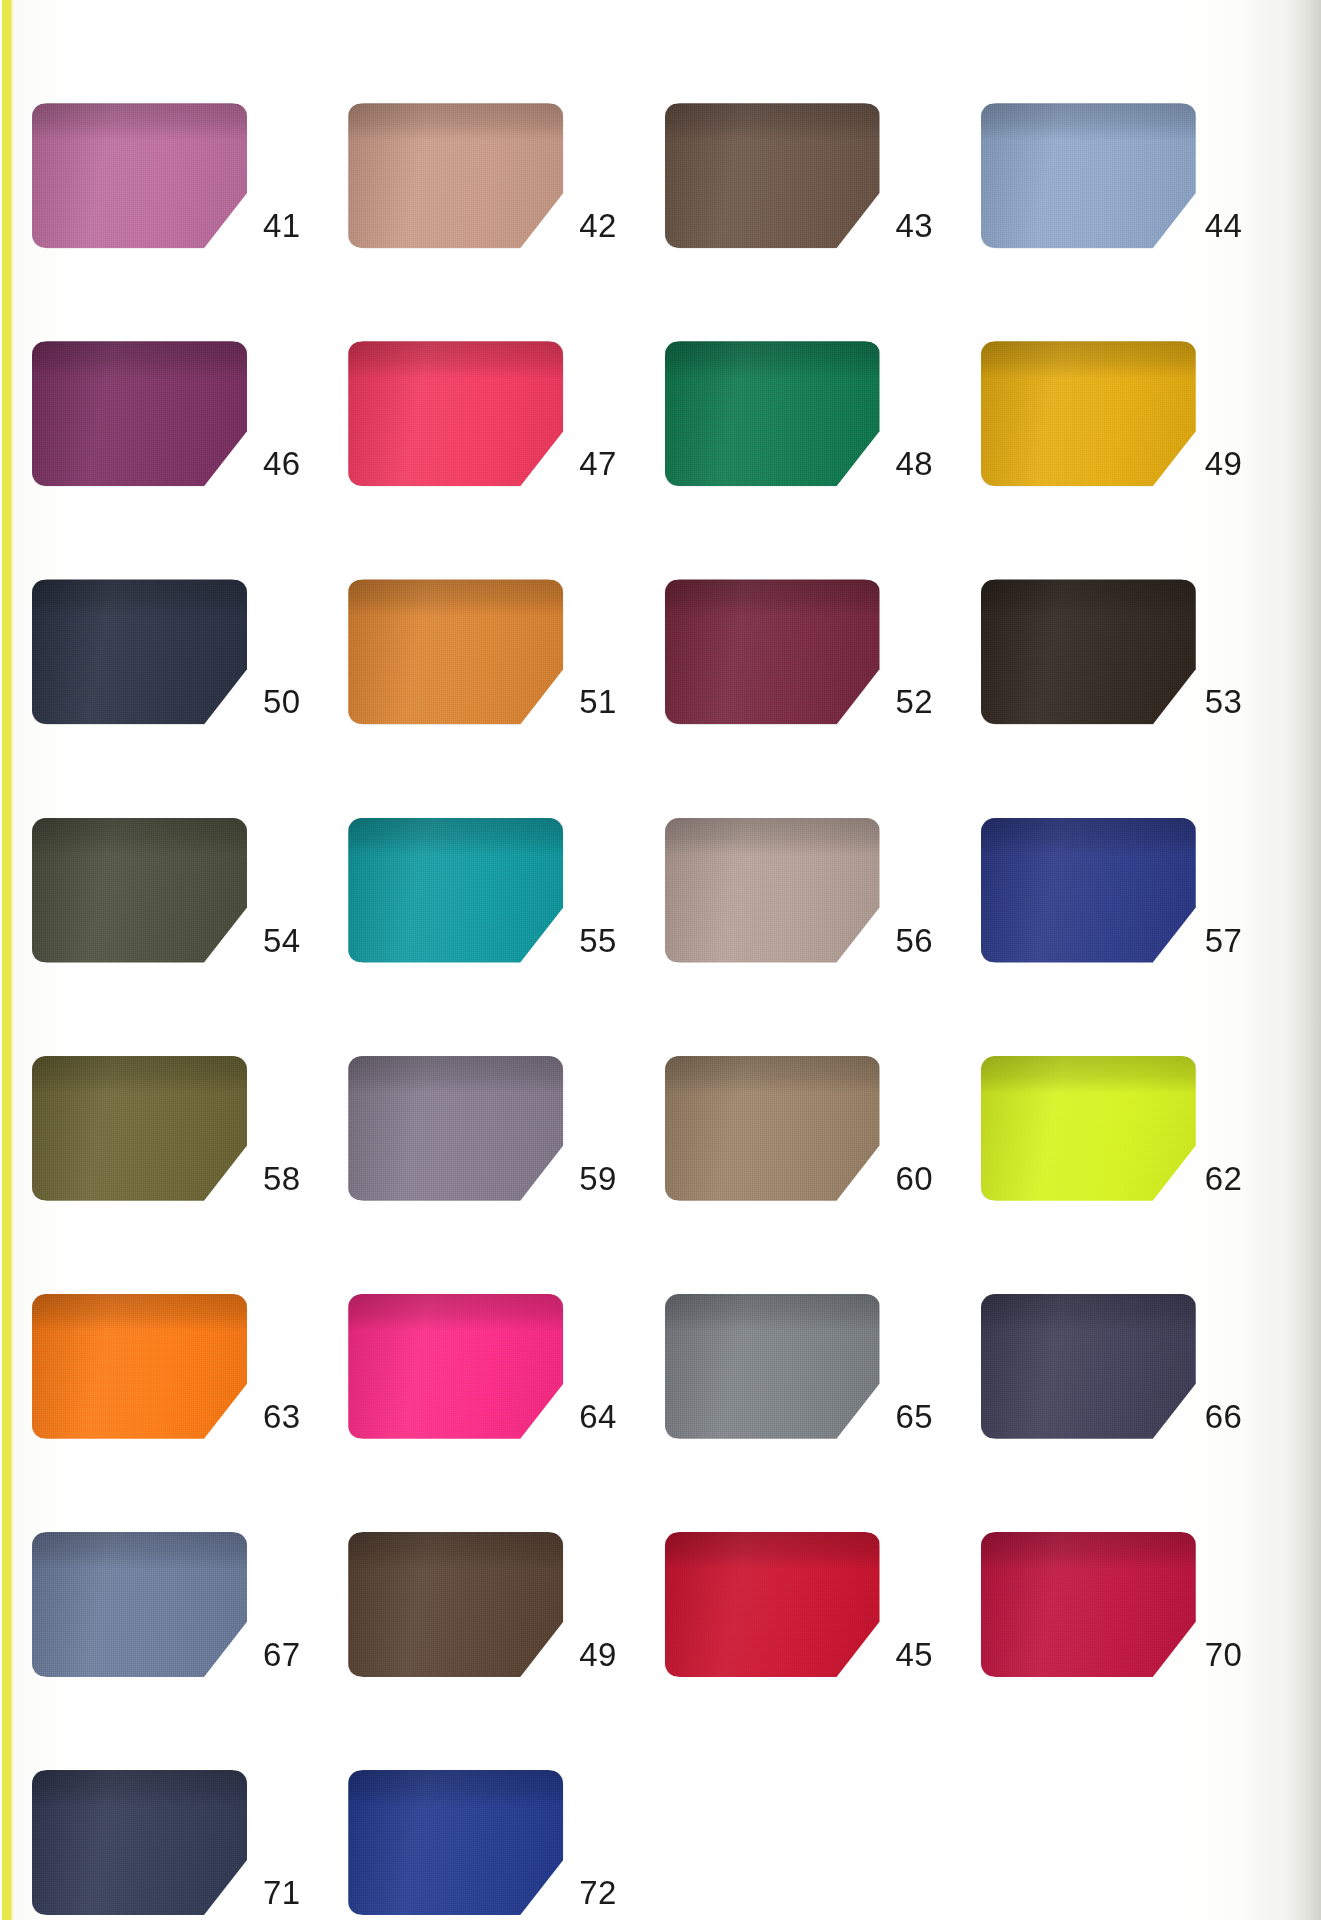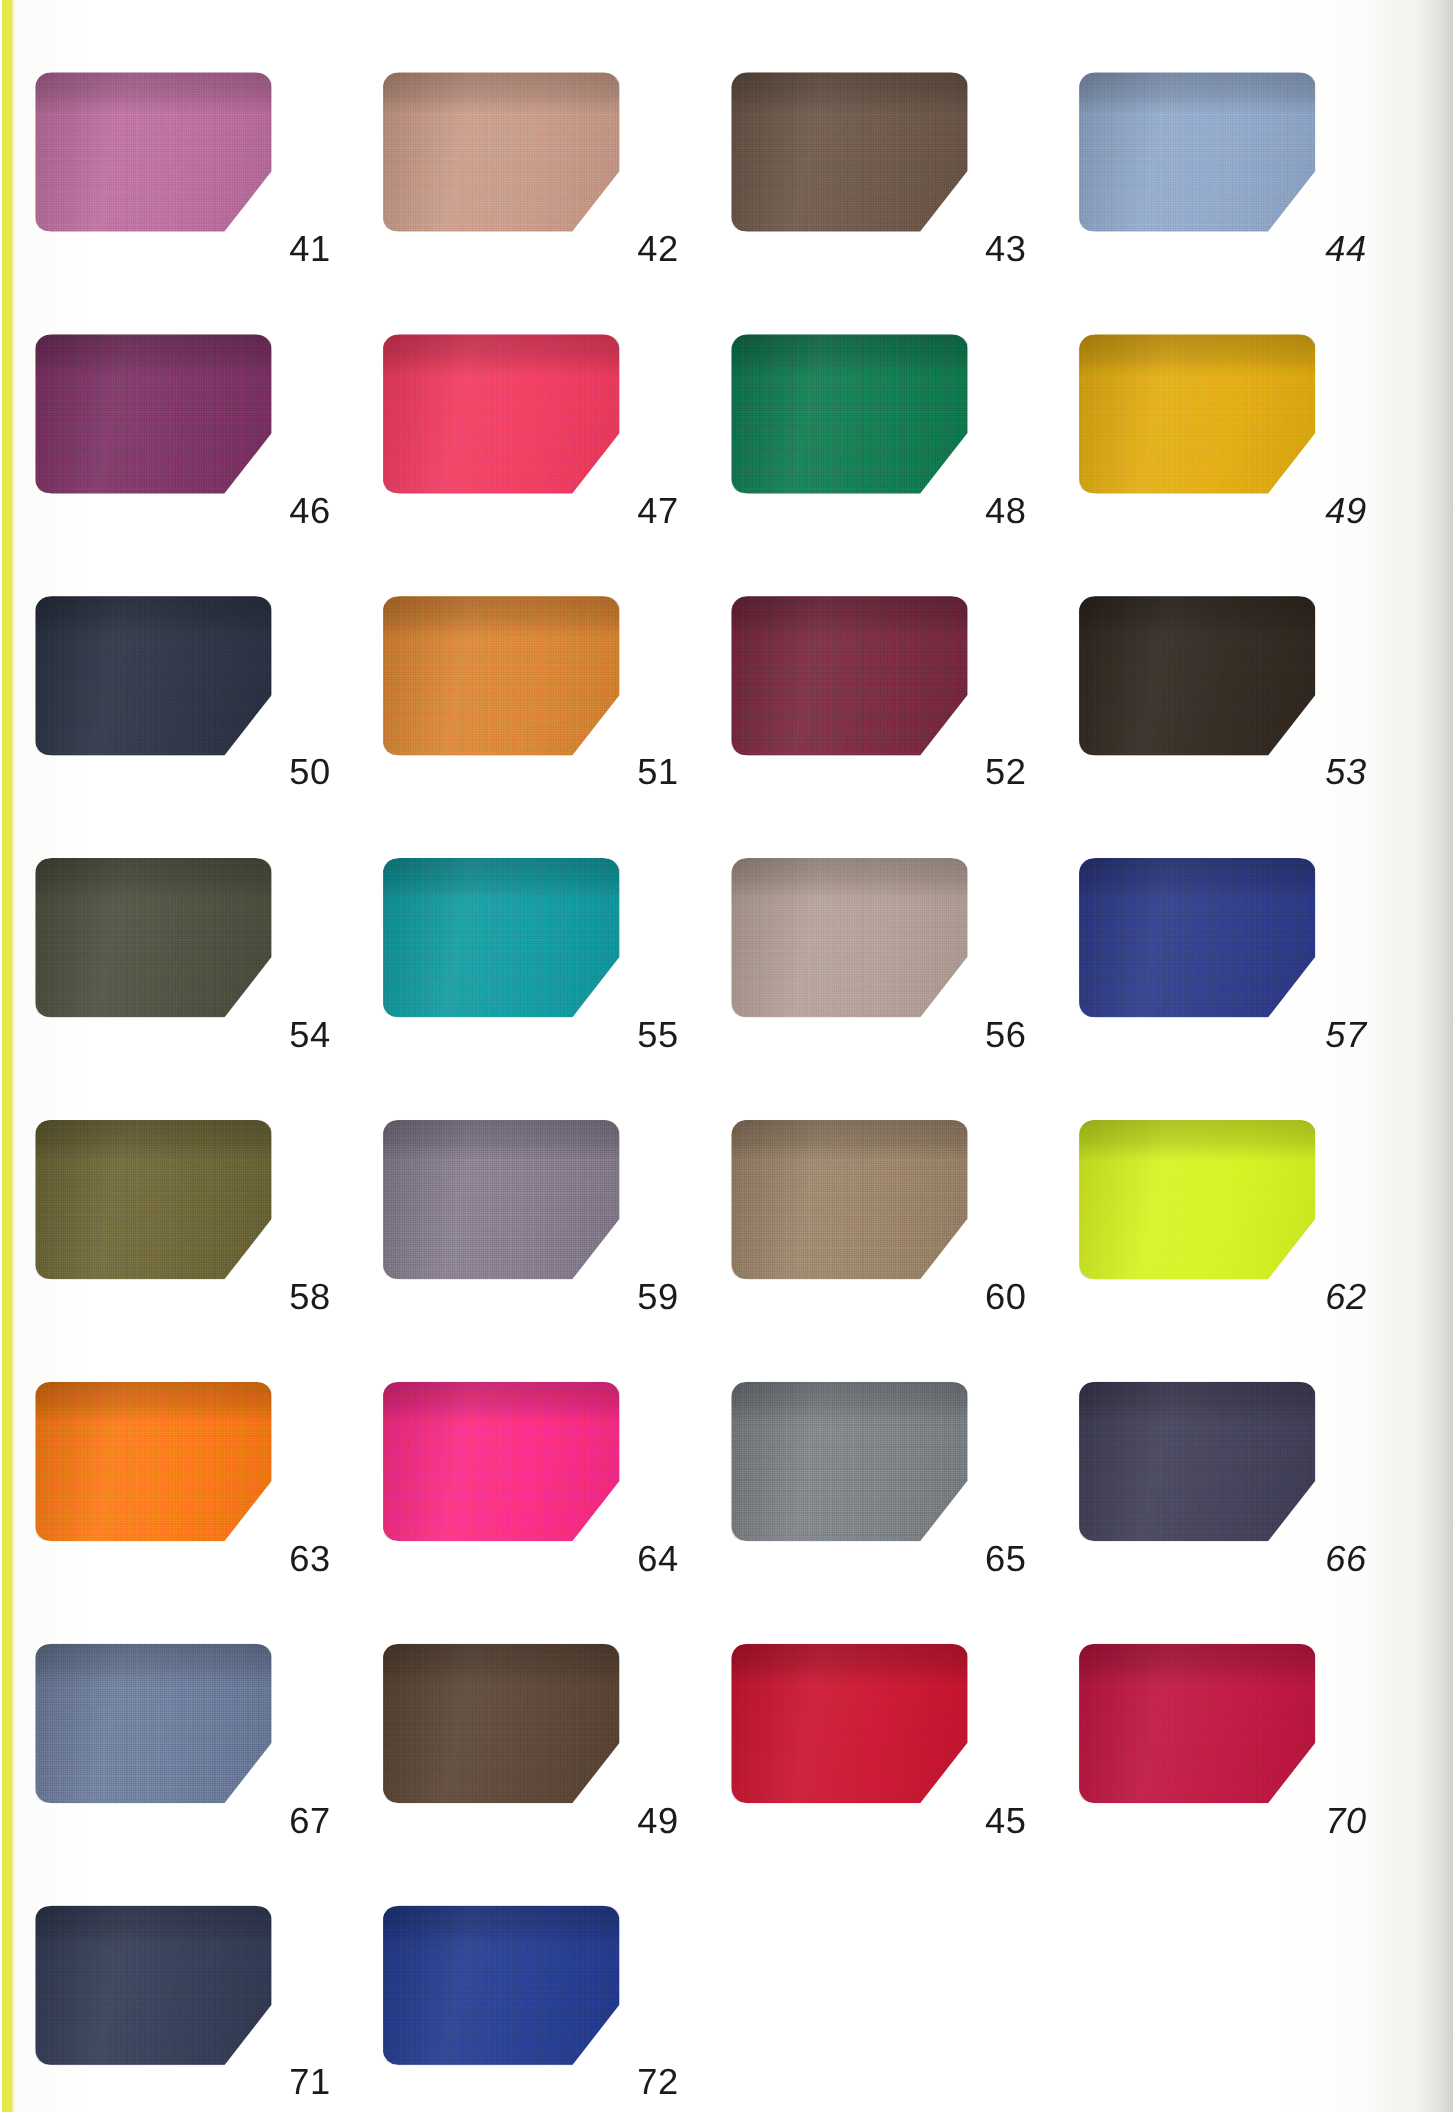--- a/index.html
+++ b/index.html
@@ -49,21 +49,21 @@
     left:20px; top:10px;
     width:1265px; height:1905px;
     display:grid;
     grid-template-columns:repeat(4,1fr);
     grid-template-rows:repeat(8,1fr);
   }
 
   .cell{
     position:relative;
     display:flex;
-    align-items:center;
+    align-items:flex-end;
     justify-content:flex-start;
   }
 
   
   .swatch{
     position:relative;
     width:215px;
     height:145px;
     margin-top:18px;
     margin-left:12px;
@@ -102,21 +102,21 @@
     left:243px;
     bottom:6px;
     font-size:33px;
     line-height:1;
     color:#1b1b1b;
     letter-spacing:.5px;
     font-family:"Liberation Sans", sans-serif;
     white-space:nowrap;
   }
   
-  .cell:nth-child(4n) .num{ left:236px;font-style:italic; }
+  .cell:nth-child(4n) .num{ left:236px; }
 </style>
 </head>
 <body>
 
 <div id="page">
   <div id="left-strip" style="--strip: #e9e84a;"></div>
   <div id="grid">
       <div class="cell">
         <div class="swatch" title="orchid-pink" style="background-color: rgb(187, 109, 158);"></div>
         <span class="num">41</span>

